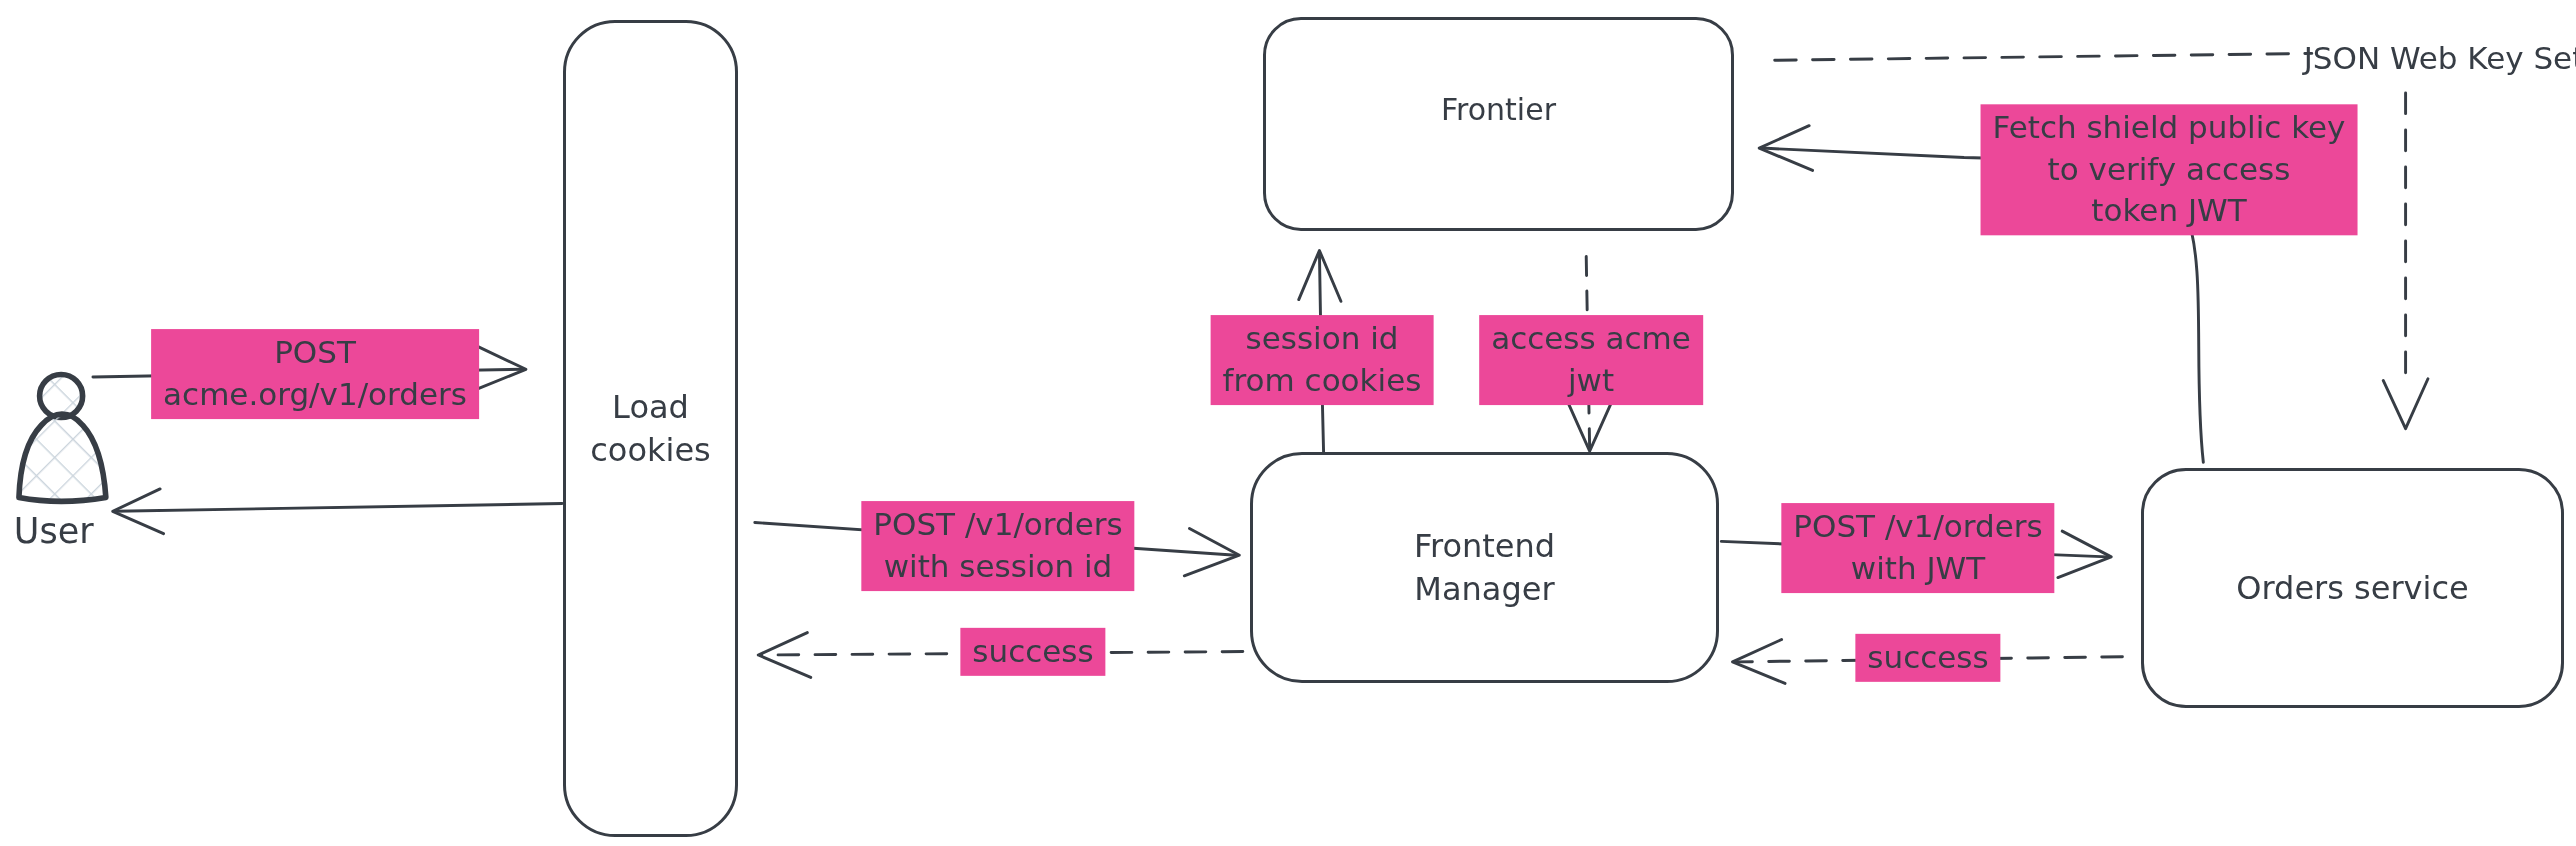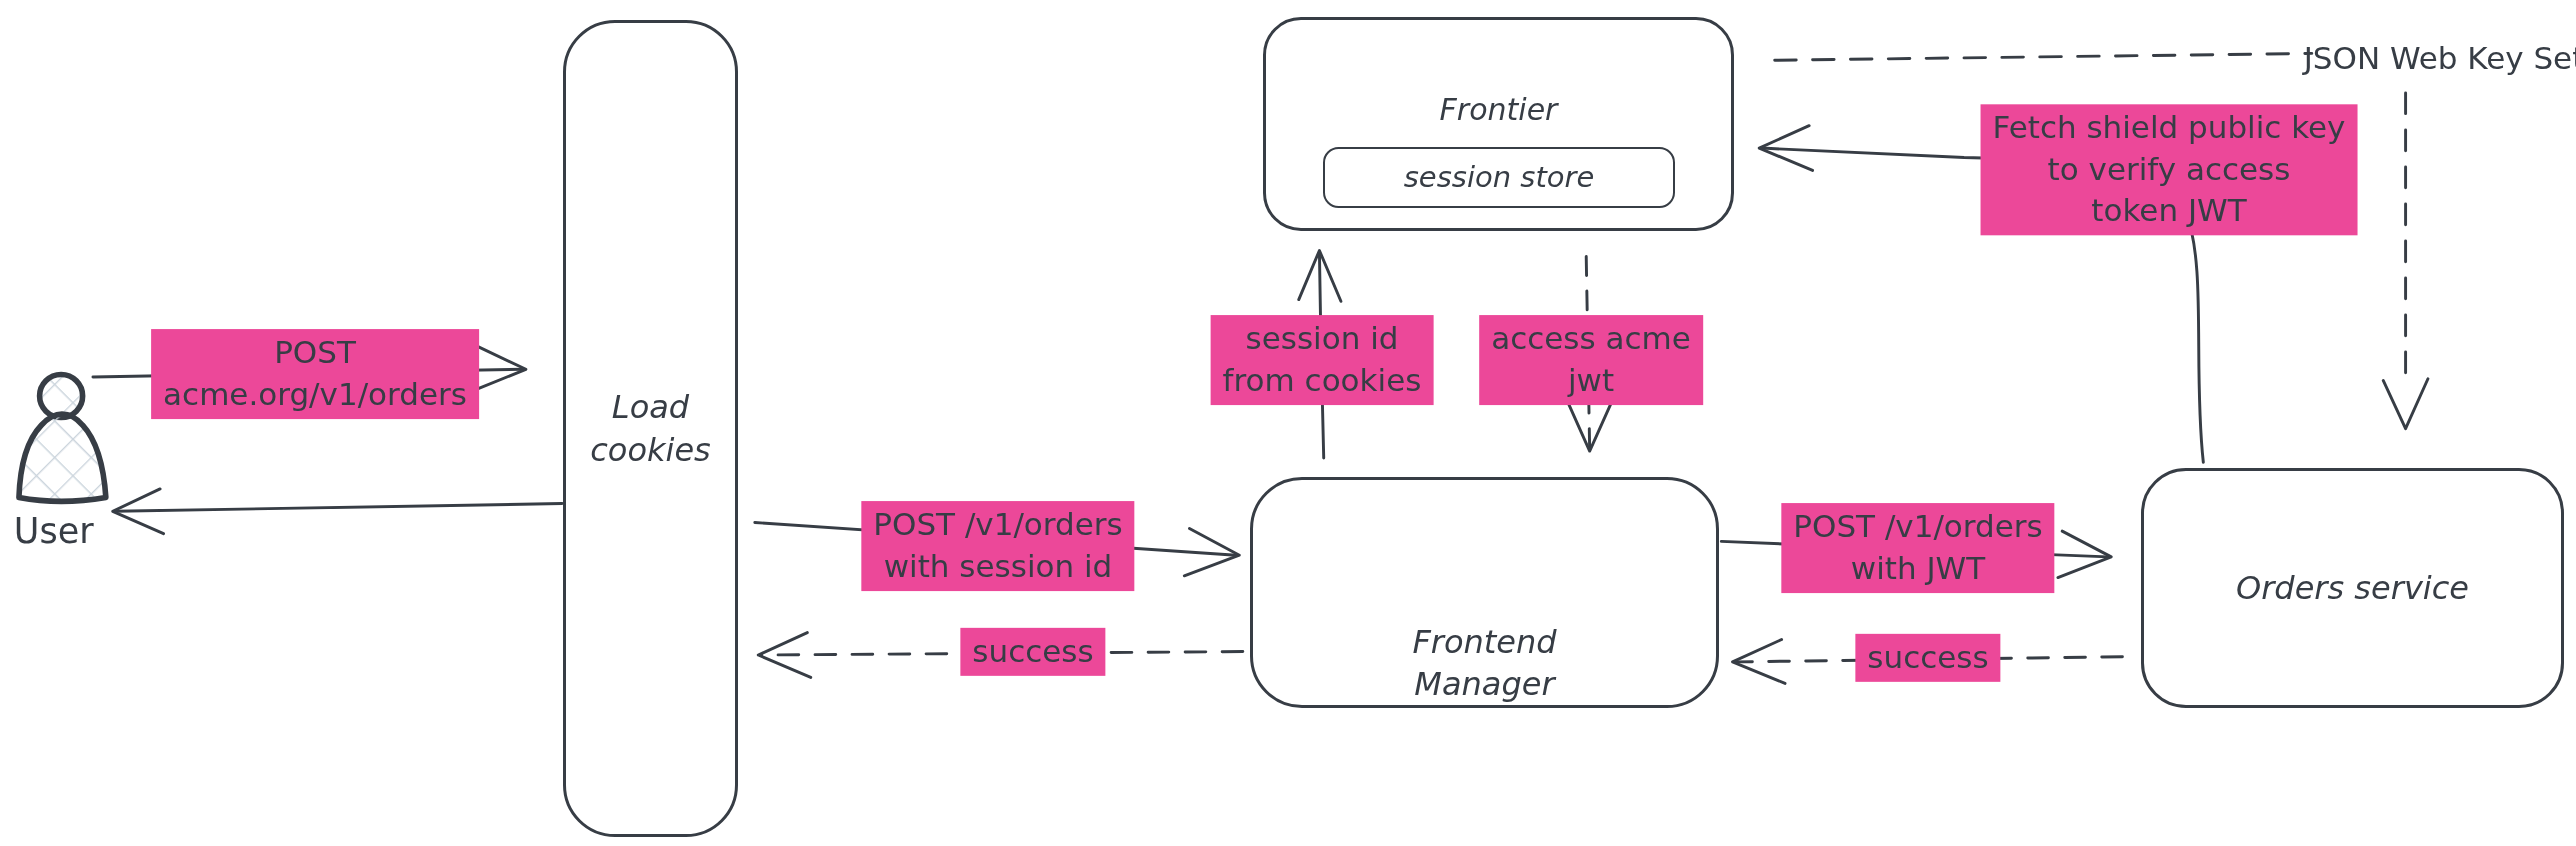--- a/index.html
+++ b/index.html
@@ -4,21 +4,21 @@
 <style>
   html,body{margin:0;padding:0;background:#ffffff;}
   .stage{
     position:relative;width:2576px;height:847px;background:#ffffff;
     font-family:"DejaVu Sans","Liberation Sans",sans-serif;
     color:#373d45;overflow:hidden;
   }
   svg.wires{position:absolute;left:0;top:0;width:2576px;height:847px;}
   .box{
     position:absolute;border:3.4px solid #373d45;background:#ffffff;
-    display:flex;align-items:center;justify-content:center;text-align:center;font-style:italic;
+    display:flex;align-items:center;justify-content:center;text-align:center;
   }
   .node-label{font-size:32px;line-height:1.32;white-space:pre-line;font-weight:500;}
   .lbl{
     position:absolute;transform:translate(-50%,-50%);
     text-align:center;white-space:pre-line;background:#ec4899;
     padding:3.4px 12px;font-size:31px;line-height:1.34;font-weight:500;
   }
   .nobg{background:transparent;padding:0;}
   .frontier-title{
     position:absolute;left:50%;top:72px;transform:translateX(-50%);
@@ -100,26 +100,23 @@
     </g>
   </svg>
 
   <div class="box" style="left:563px;top:20px;width:169px;height:811px;border-radius:52px;">
     <div class="node-label">Load
 cookies</div>
   </div>
 
   <div class="box" style="left:1263px;top:17px;width:465px;height:208px;border-radius:38px;">
     <div class="frontier-title">Frontier</div>
-    <div class="box" style="left:57px;top:127px;width:348px;height:57px;border-radius:15.5px;border-width:2.9px;">
-      <div class="node-label" style="font-size:29px;">session store</div>
-    </div>
   </div>
 
-  <div class="box" style="left:1250px;top:477px;width:463px;height:225px;border-radius:52px;align-items:flex-end;">
+  <div class="box" style="left:1250px;top:452px;width:463px;height:225px;border-radius:52px;">
     <div class="node-label">Frontend
 Manager</div>
   </div>
 
   <div class="box" style="left:2141px;top:468px;width:417px;height:234px;border-radius:45px;">
     <div class="node-label">Orders service</div>
   </div>
 
   <div class="user-label">User</div>
 

